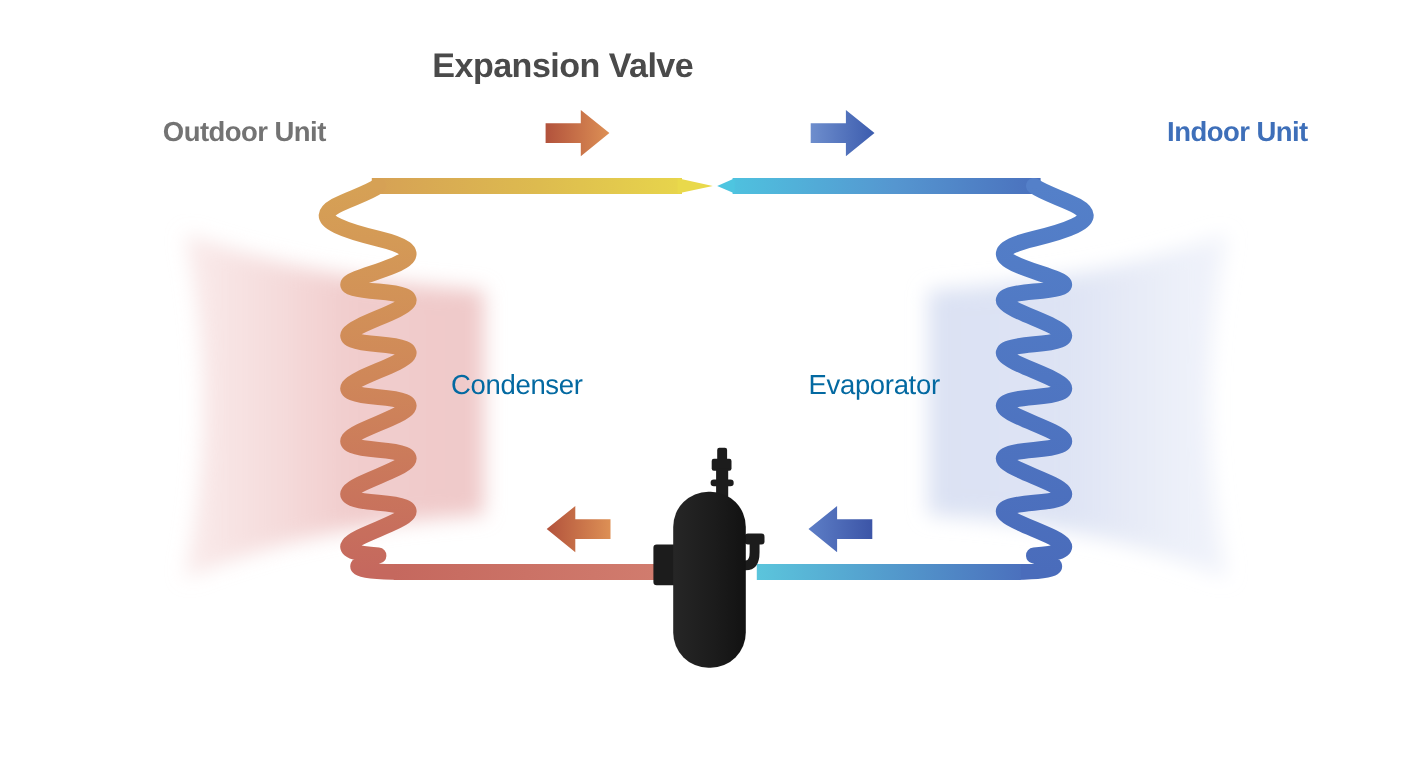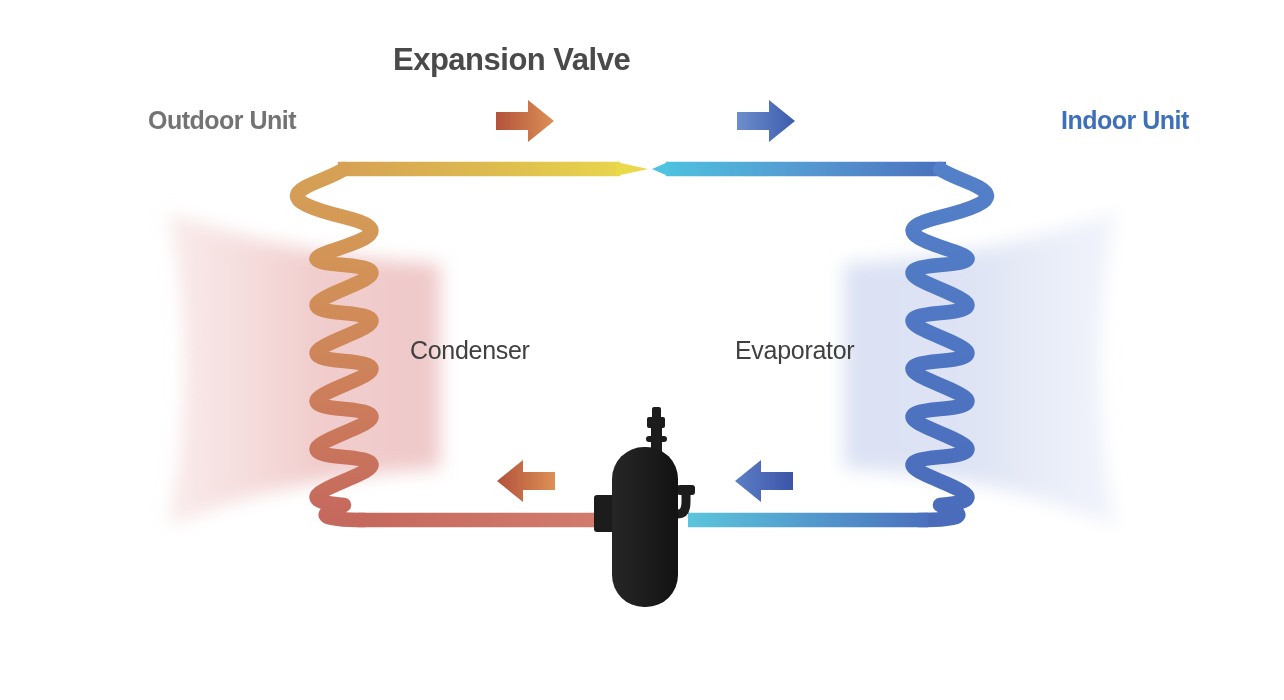--- a/index.html
+++ b/index.html
@@ -12,21 +12,21 @@
   }
   #cycle-svg{position:absolute;left:0;top:0;}
   .lbl{position:absolute;white-space:nowrap;}
   .title-text{
     font-size:31px;font-weight:700;color:#4a4a4a;letter-spacing:-0.5px;
     width:500px;
   }
   .unit-text{font-size:25px;font-weight:700;letter-spacing:-0.5px;}
   .outdoor{color:#737373;}
   .indoor{color:#3e6fb9;}
-  .comp-text{font-size:25px;font-weight:400;color:#404040;letter-spacing:-0.3px;}
+  .comp-text{font-size:25px;font-weight:400;color:#0369a1;letter-spacing:-0.3px;}
 </style>
 </head>
 <body>
 
 <div id="stage">
 
   <svg id="cycle-svg" width="1284" height="700" viewBox="0 0 1284 700">
     <defs>
       <filter id="soft" x="-25%" y="-25%" width="150%" height="150%">
         <feGaussianBlur stdDeviation="9"></feGaussianBlur>

